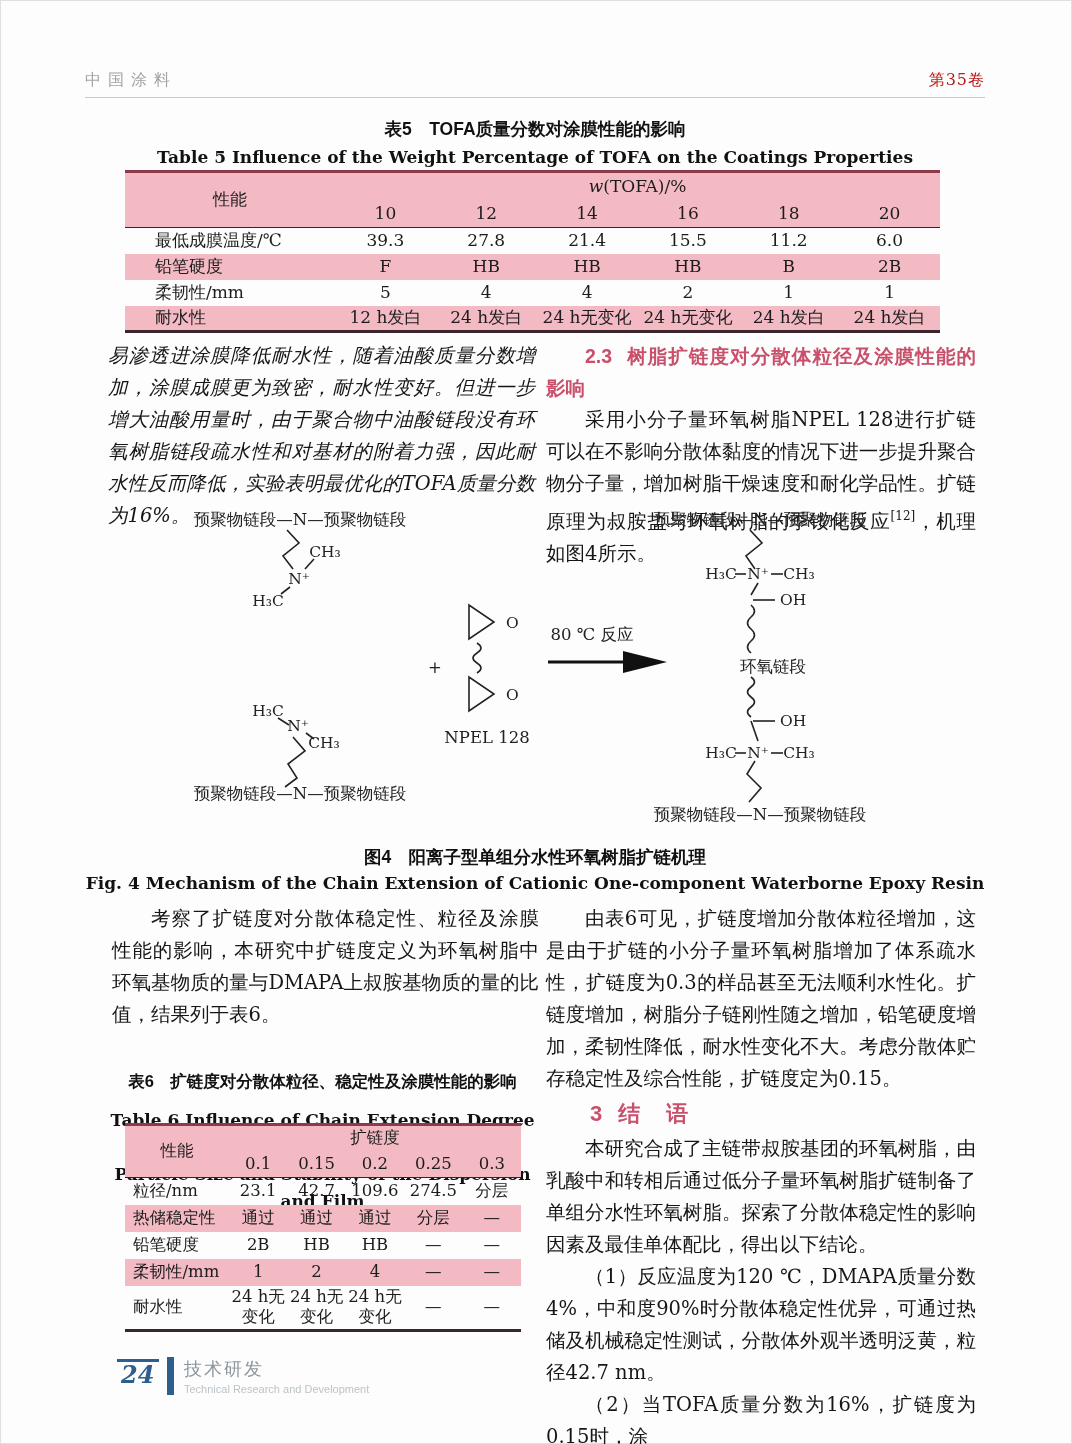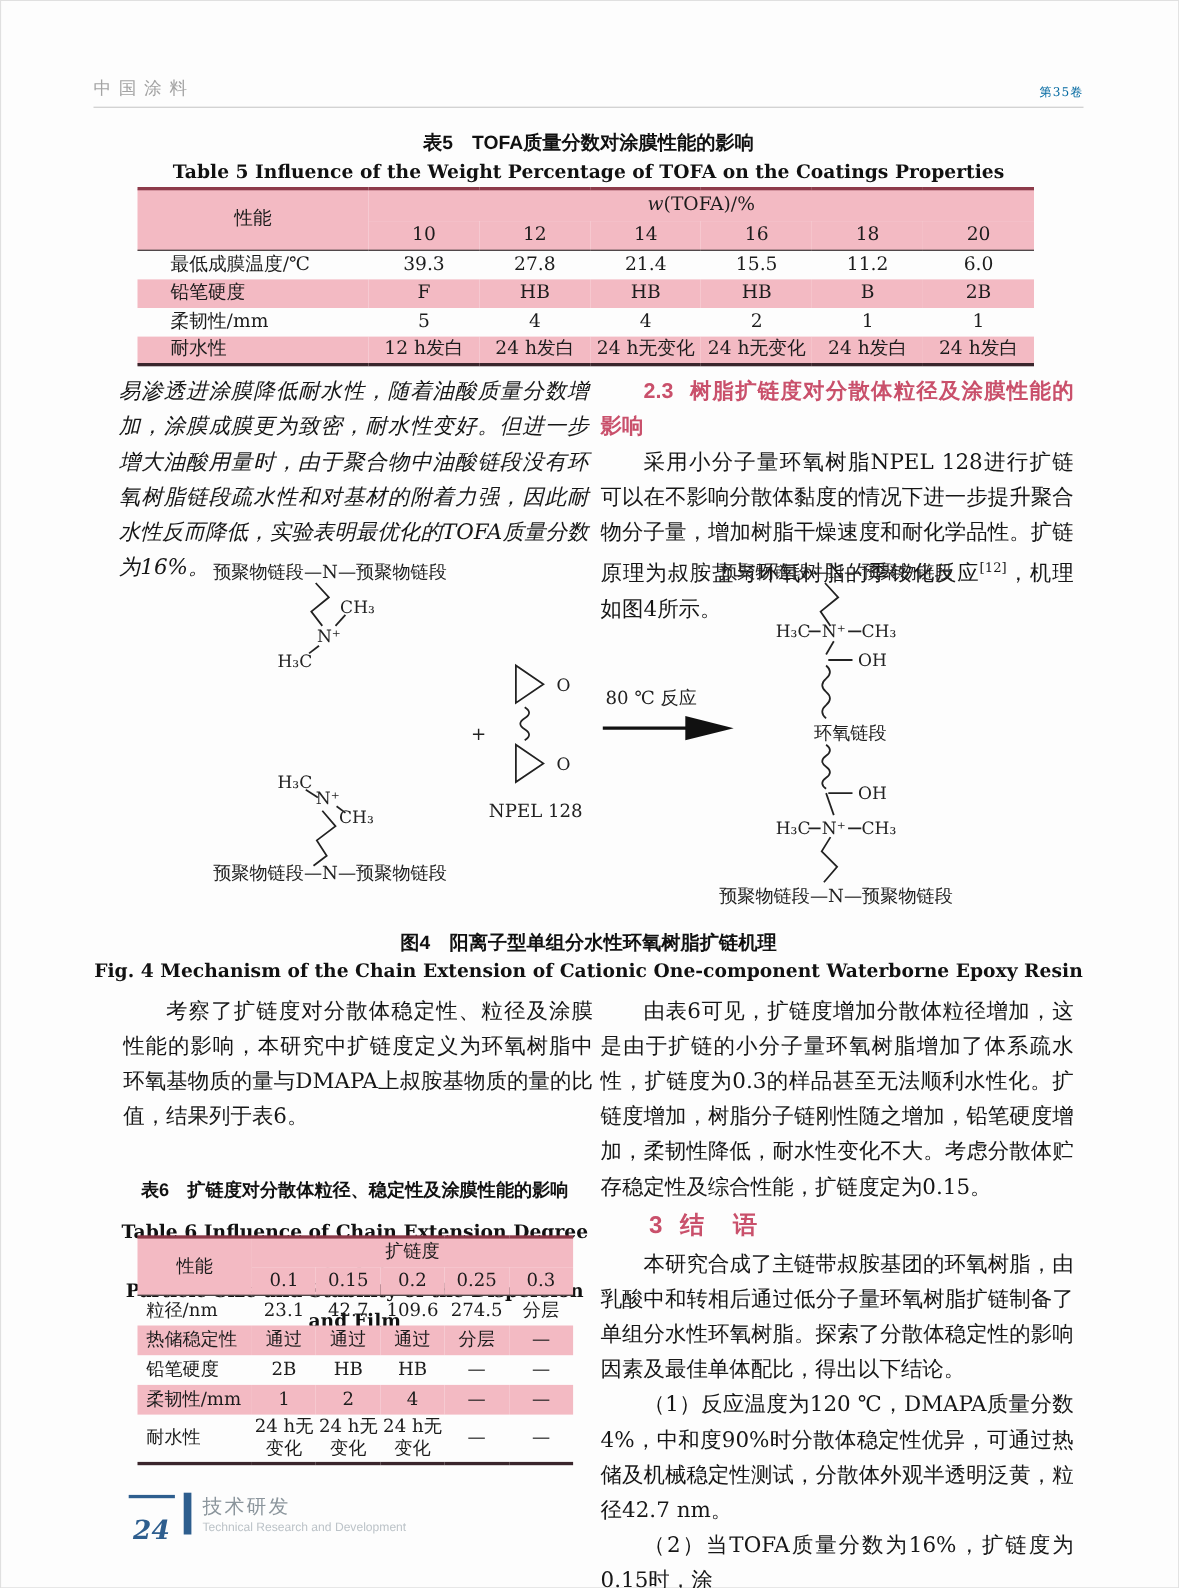--- a/index.html
+++ b/index.html
@@ -3,21 +3,21 @@
 <meta charset="utf-8">
 <style>
   html,body{margin:0;padding:0;background:#e9e9e9;}
   .page{position:relative;width:1072px;height:1444px;margin:0 auto;background:#fdfdfd;
         font-family:"DejaVu Serif","Liberation Serif",serif;color:#1c1c1c;overflow:hidden;
         box-shadow:inset 0 0 0 1px #e0e0e0;}
   
   .runhead{position:absolute;left:85px;top:70px;width:900px;border-bottom:1.5px solid #c9c9c9;
            padding-bottom:6px;display:flex;justify-content:space-between;align-items:flex-end;}
   .runhead .jn{font-size:16px;color:#a3a3a3;letter-spacing:7px;}
-  .runhead .vol{font-size:11px;color:#0369a1;letter-spacing:1px;}
+  .runhead .vol{font-size:16px;color:#b91c1c;letter-spacing:1px;}
   
   .cap{position:absolute;left:85px;width:900px;text-align:center;}
   .cap-cn{font-family:"Liberation Sans","DejaVu Sans",sans-serif;font-weight:bold;font-size:17.5px;color:#111;}
   .cap-en{font-weight:bold;font-size:17px;color:#111;margin-top:6px;}
   
   table.datatab{border-collapse:collapse;table-layout:fixed;
         border-top:3px solid #8d3b4a;border-bottom:3px solid #3a262c;}
   table.datatab th,table.datatab td{font-weight:normal;text-align:center;vertical-align:middle;
         font-size:17px;padding:1px 2px;line-height:1.25;}
   table.datatab thead{background:#f3bac3;}
@@ -51,21 +51,21 @@
   sup{font-size:12px;}
   
   .fig{position:absolute;left:125px;top:497px;width:850px;height:348px;}
   .fig svg{width:100%;height:100%;}
   .fig text{font-size:16.5px;fill:#222;font-family:"DejaVu Serif","Liberation Serif",serif;}
   .fig text.chem{font-size:15.5px;}
   .figcap{position:absolute;left:85px;top:845px;width:900px;text-align:center;}
   .figcap .cap-en{margin-top:4px;}
   
   .footer{position:absolute;left:117px;top:1353px;display:flex;align-items:flex-start;}
-  .pagenum-wrap{display:flex;flex-direction:column;align-items:flex-start;margin-top:6px;gap:16px;}
+  .pagenum-wrap{display:flex;flex-direction:column;align-items:flex-start;margin-top:6px;}
   .pagenum-line{width:42px;height:3px;background:#2e5e8e;}
   .pagenum{font-size:24px;font-weight:bold;font-style:italic;color:#2e5e8e;line-height:26px;padding-left:4px;}
   .footer-bar{width:7px;height:38px;background:#2e5e8e;margin:4px 10px 0 8px;}
   .footer-labels{margin-top:4px;}
   .footer-cn{font-family:"Liberation Sans","DejaVu Sans",sans-serif;font-size:18px;color:#8b959c;letter-spacing:2px;}
   .footer-en{font-family:"Liberation Sans","DejaVu Sans",sans-serif;font-size:11px;color:#bcc3c8;margin-top:2px;}
 </style>
 </head>
 <body>
 

